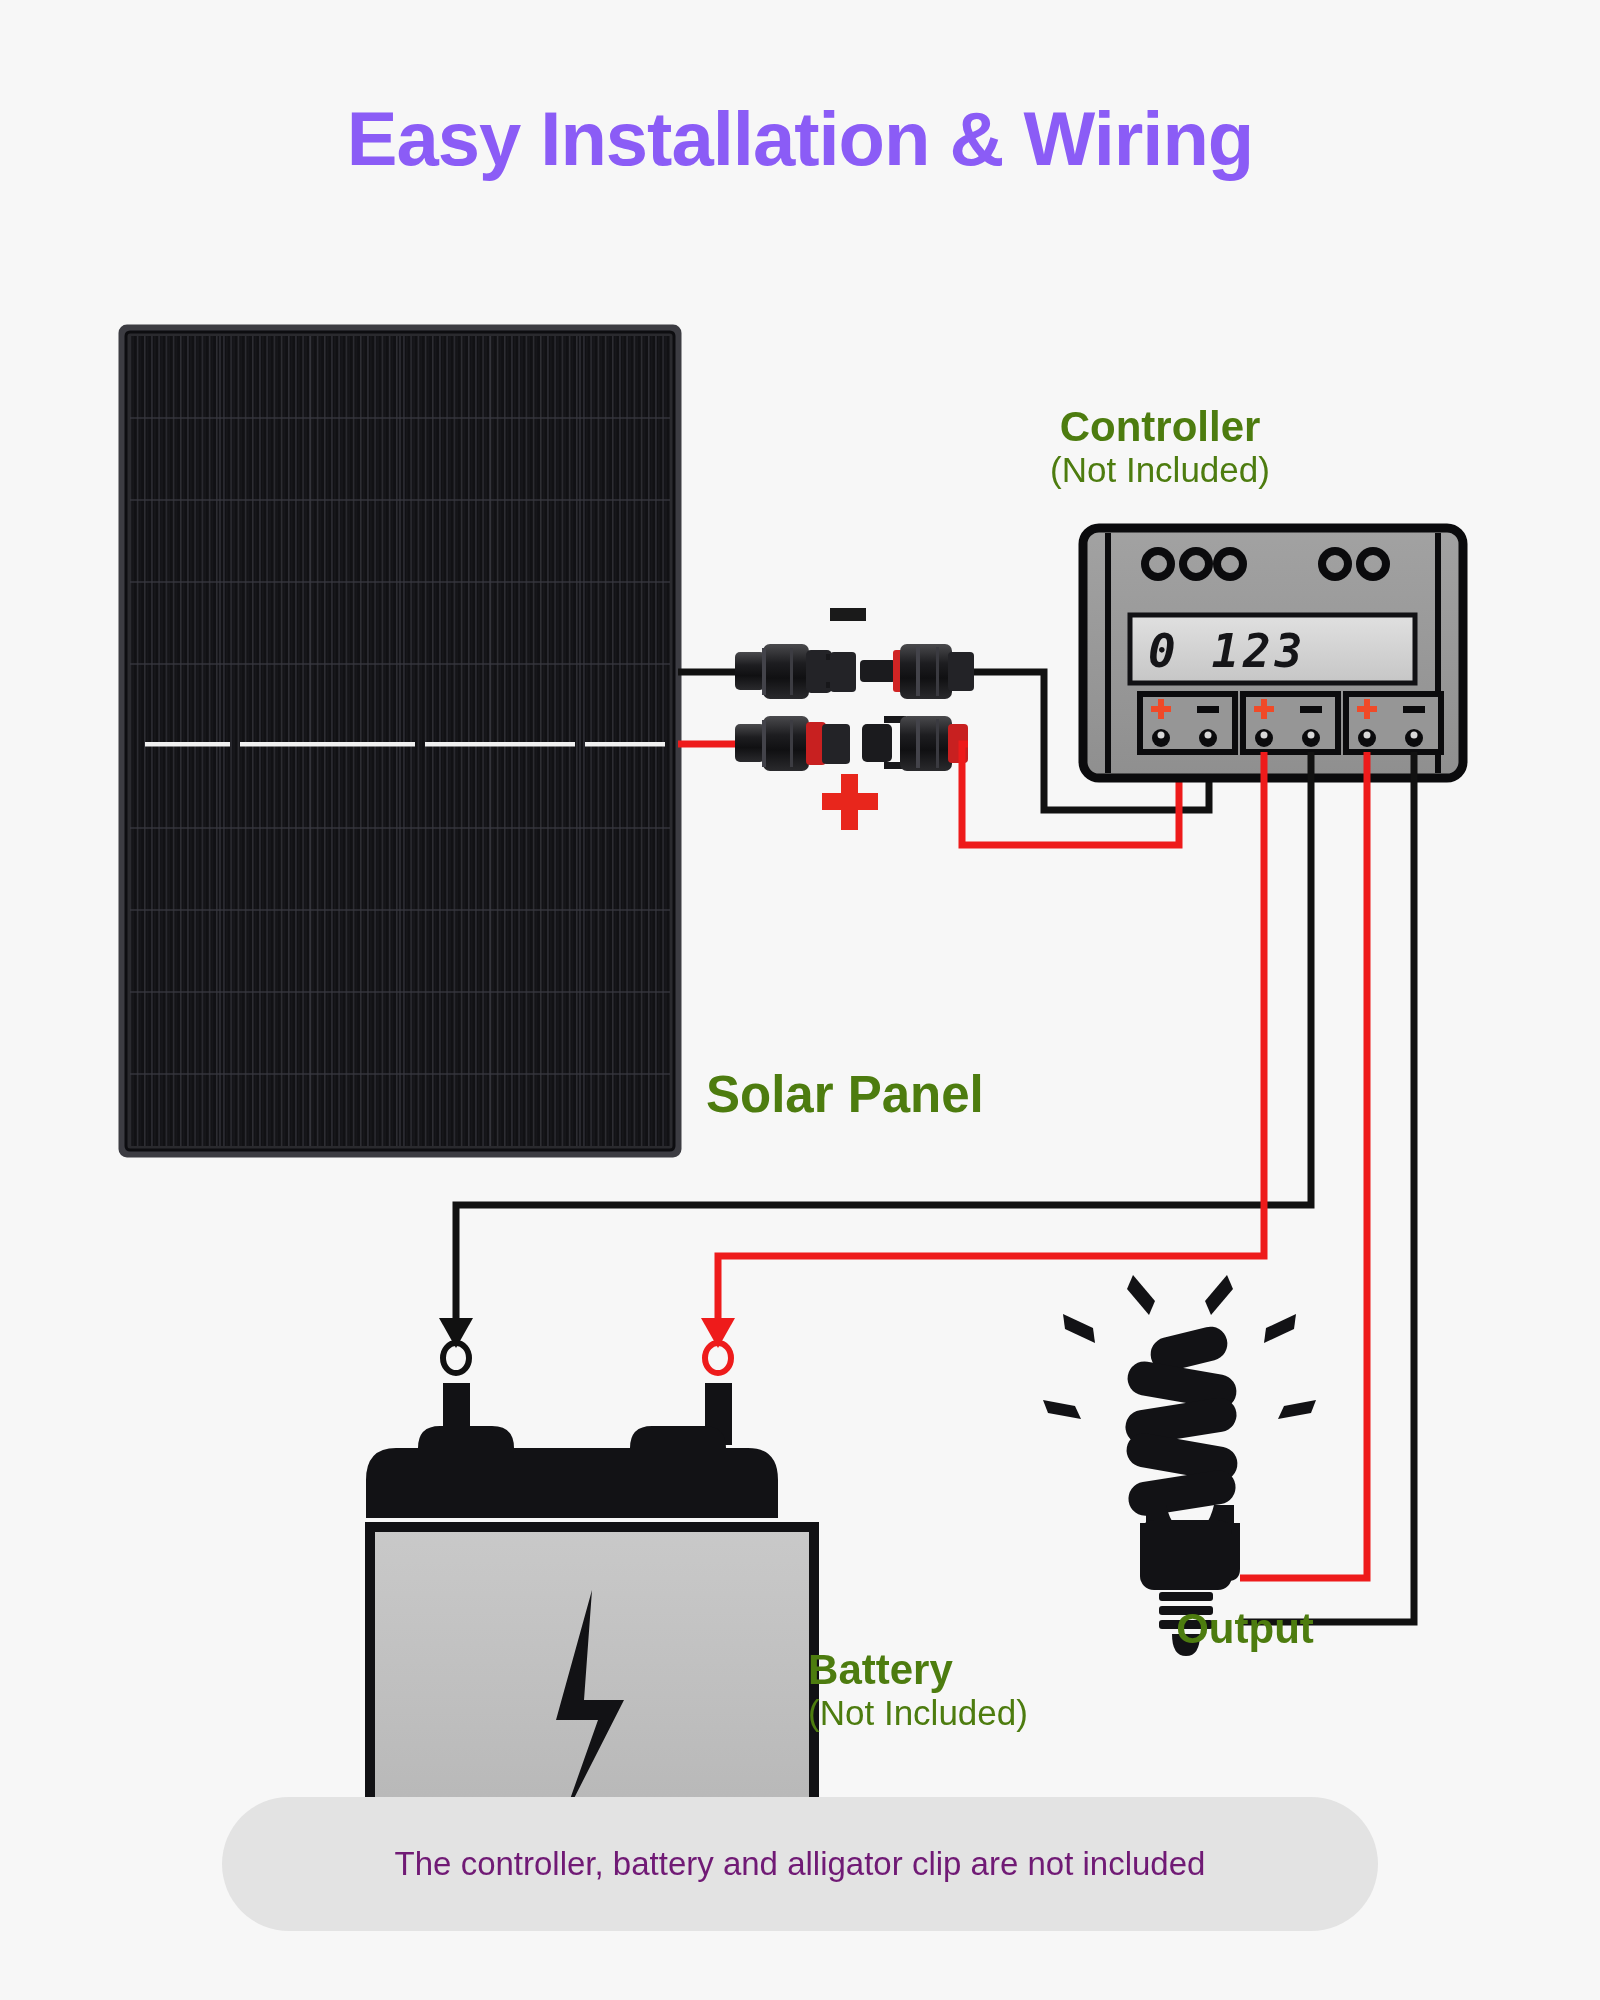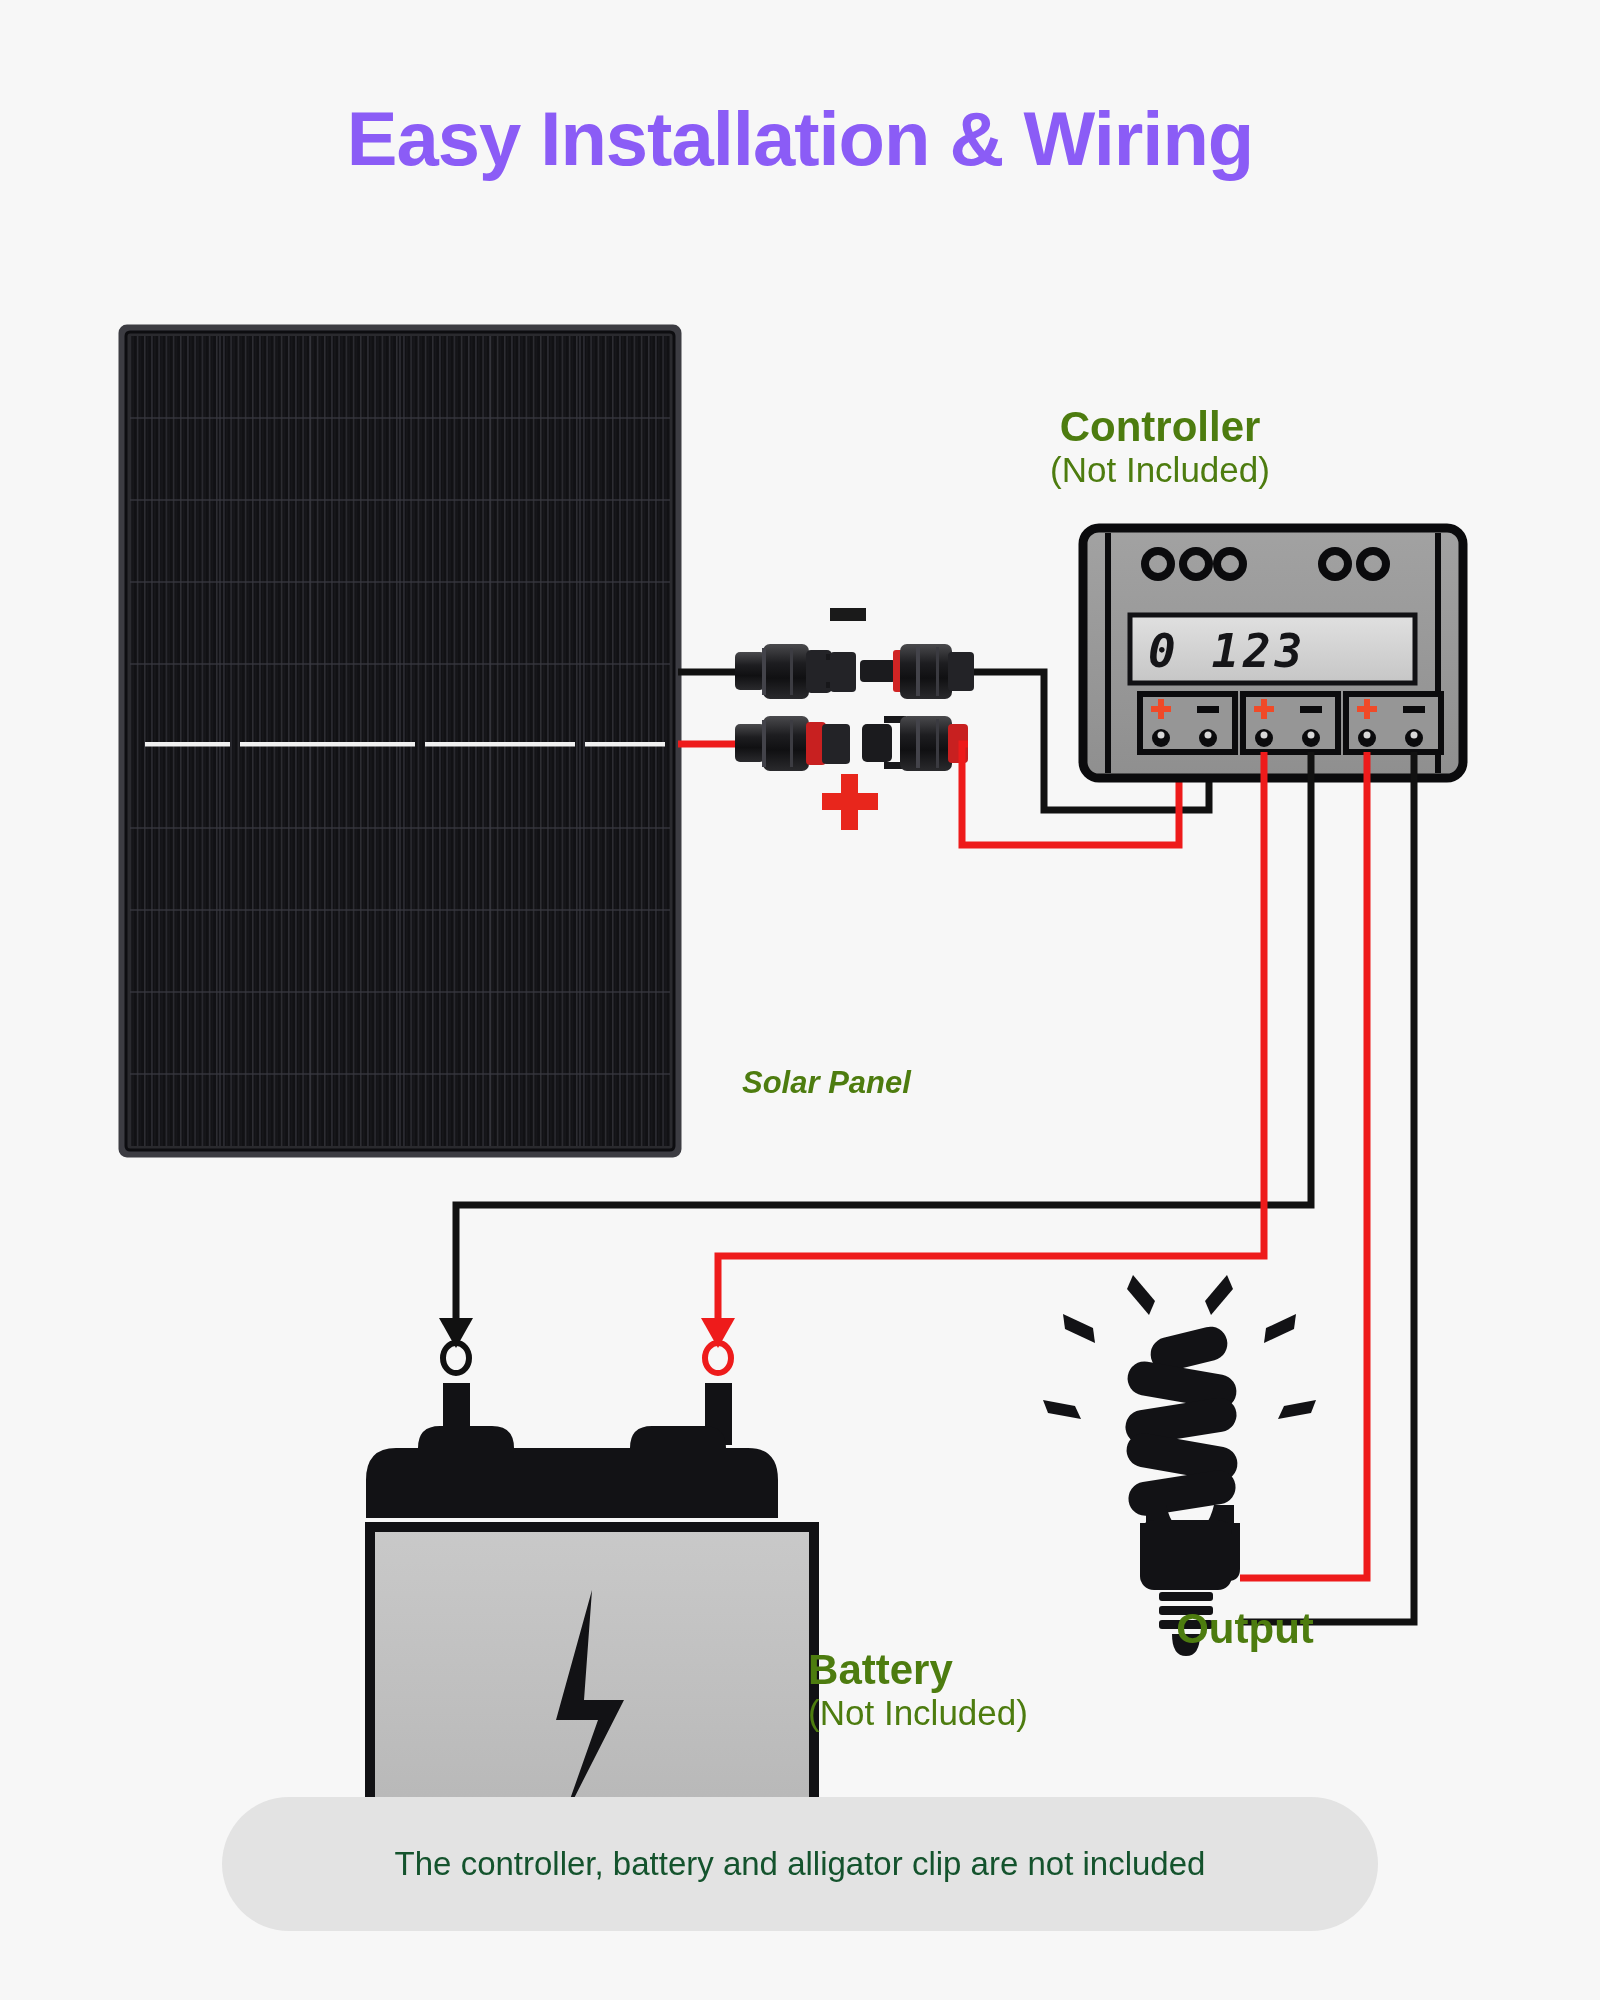--- a/index.html
+++ b/index.html
@@ -25,35 +25,35 @@
 
   
   .lbl{position:absolute;color:#4d7c0f;}
   .lbl .b{font-weight:bold;display:block;}
   .lbl .n{font-weight:normal;display:block;}
 
   #label-controller{left:1160px;top:405px;text-align:center;transform:translateX(-50%);}
   #label-controller .b{font-size:42px;line-height:1.06;}
   #label-controller .n{font-size:35px;line-height:1.15;}
 
-  #label-solar-panel{left:742px;top:1065px;font-size:31px;font-weight:bold;font-style:italic;}
+  #label-solar-panel{left:706px;top:1065px;font-size:51px;font-weight:bold;}
 
   #label-battery{left:918px;top:1648px;text-align:left;transform:translateX(-50%);}
   #label-battery .b{font-size:42px;line-height:1.06;}
   #label-battery .n{font-size:35px;line-height:1.15;}
 
   #label-output{left:1245px;top:1605px;font-size:42px;font-weight:bold;text-align:right;transform:translateX(-50%);}
 
   
   #disclaimer{
     position:absolute;left:222px;top:1797px;width:1156px;height:134px;
     background:#e3e3e3;border-radius:70px;
     display:flex;align-items:center;justify-content:center;
     text-align:center;
-    color:#14532d;font-size:33px;line-height:1.32;
+    color:#701a75;font-size:33px;line-height:1.32;
   }
 </style>
 </head>
 <body>
 
 <div class="stage">
 
   <div id="title">Easy Installation &amp; Wiring</div>
 
   <svg id="scene" viewBox="0 0 1600 2000">

